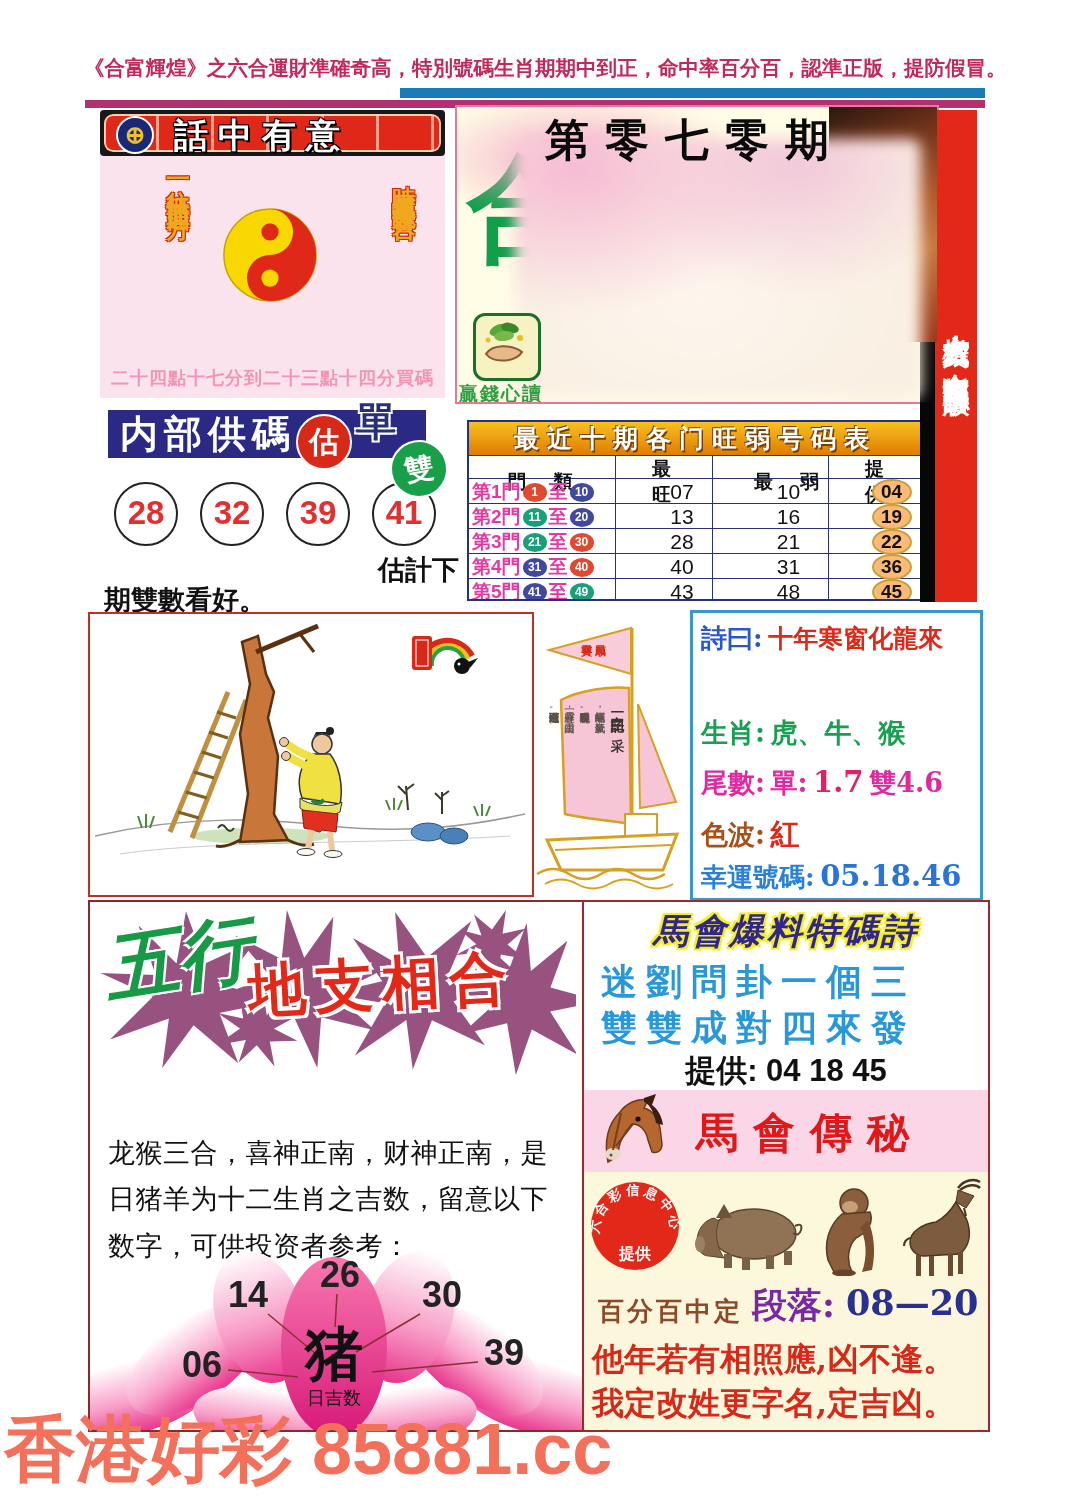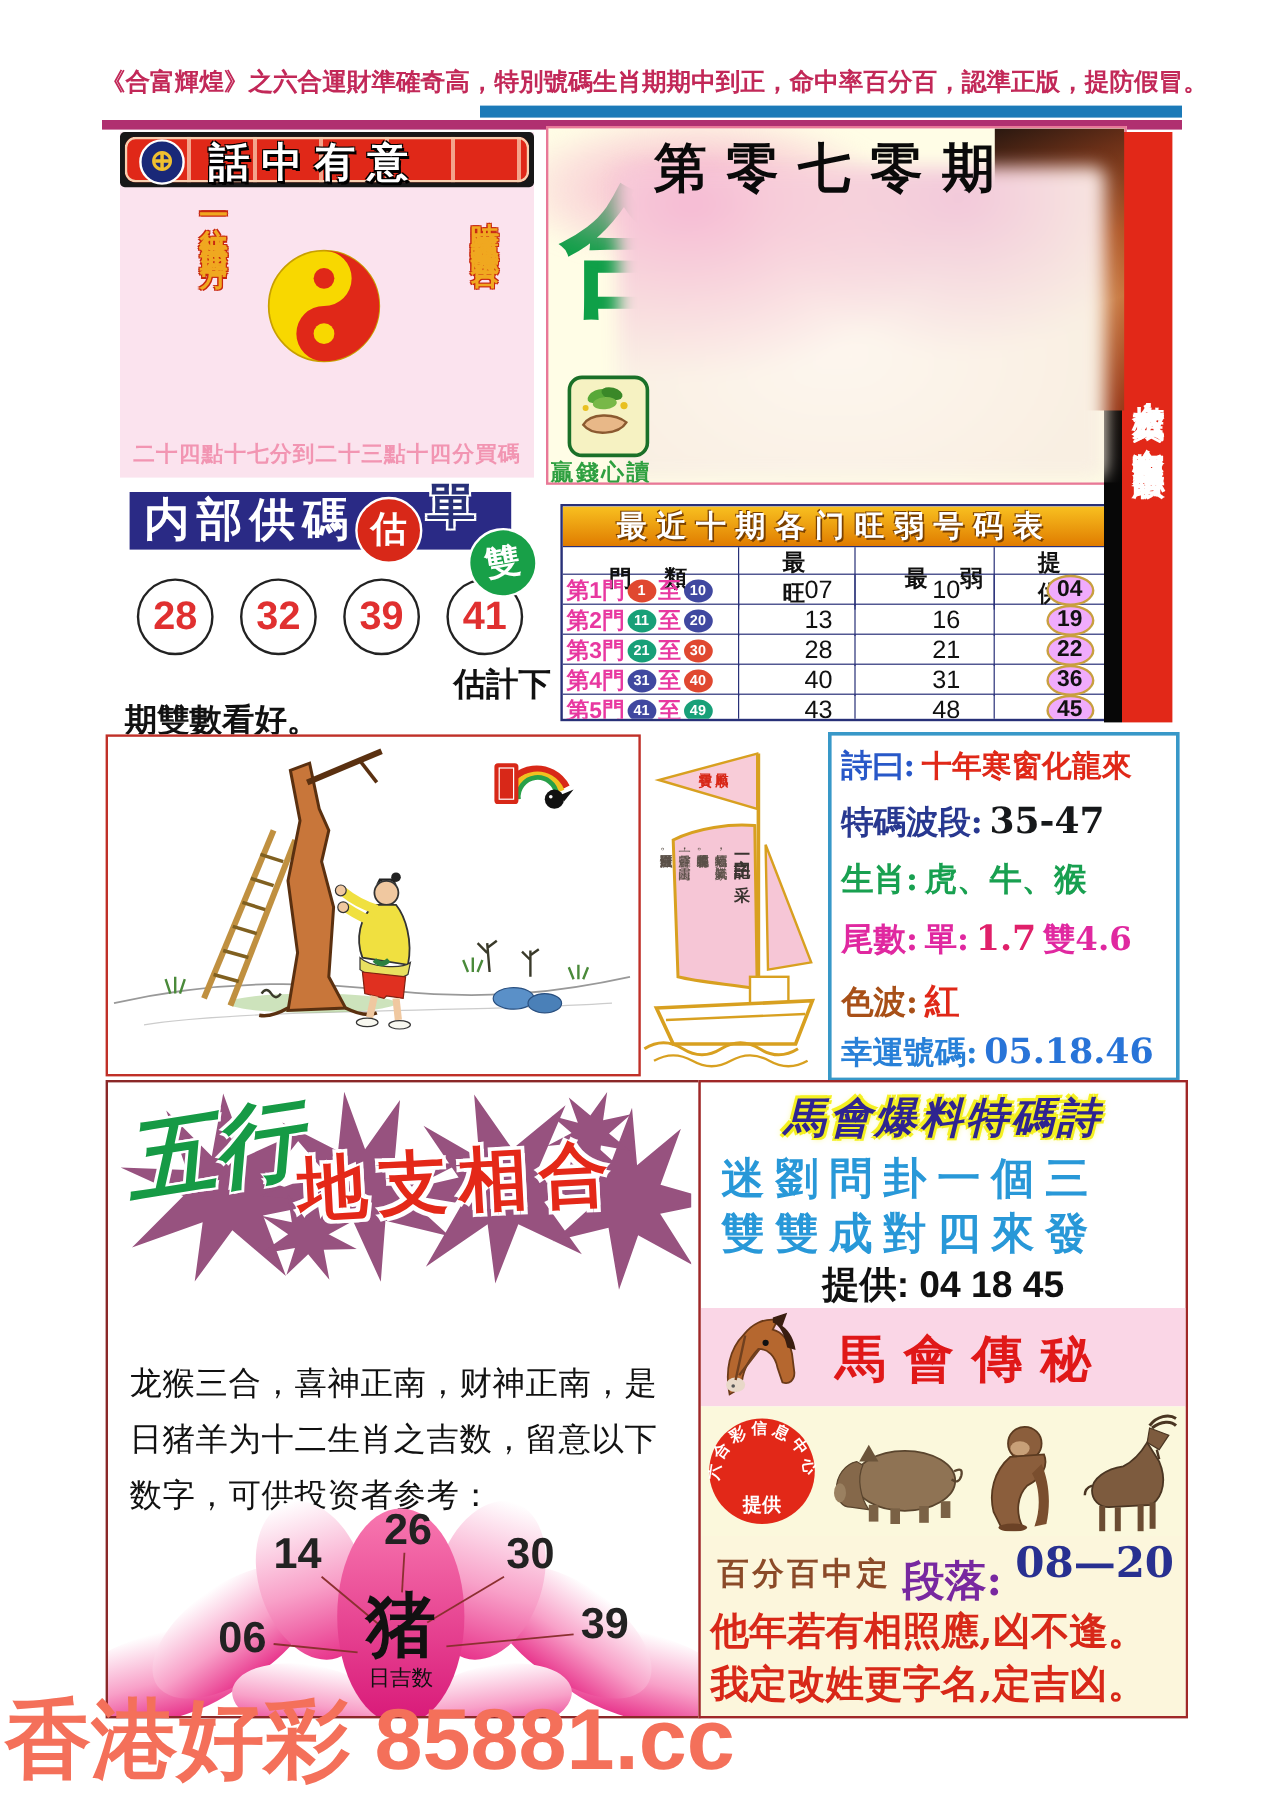--- a/index.html
+++ b/index.html
@@ -69,21 +69,21 @@
   .trow{display:grid;grid-template-columns:146px 97px 116px 90px;height:24px;border-top:1.5px solid #283078;}
   .trow>div{display:flex;align-items:center;justify-content:center;}
   .trow>div+div{border-left:1.5px solid #283078;padding-left:36px;}
   .thead{height:22px;font-size:19px;font-weight:bold;color:#111;letter-spacing:4px;}
   .door{justify-content:flex-start !important;padding-left:3px;gap:2px;}
   .doorlbl,.zhi{color:#E838A0;font-size:19px;font-weight:bold;white-space:nowrap;}
   .ball{display:inline-block;width:24px;height:19px;border-radius:50%;color:#fff;font-size:12px;font-weight:bold;
     text-align:center;line-height:19px;}
   .b-red{background:#E04830;} .b-blue{background:#4048A0;} .b-green{background:#18A078;}
   .numcell{font-size:21px;color:#111;}
-  .give{display:inline-block;min-width:36px;height:22px;border:2px solid #C8A040;border-radius:50%;background:#f0abfc;
+  .give{display:inline-block;min-width:36px;height:22px;border:2px solid #C8A040;border-radius:50%;background:#fdba74;
     font-size:19px;font-weight:bold;color:#111;text-align:center;line-height:21px;}
 
   
   #issue{left:455px;top:105px;width:480px;height:295px;border:2px solid #E87898;background:#FFFDE6;overflow:hidden;}
   .issue-logo{left:10px;top:44px;font-size:114px;font-weight:900;color:#0FA048;font-family:"DejaVu Serif",serif;z-index:1;line-height:1;}
   .horse-blob{right:0;top:0;width:108px;height:235px;z-index:1;
     background:linear-gradient(160deg,#2A1810 0%,#6B3018 18%,#B05828 45%,#C87840 65%,#983818 100%);
     border-radius:0 0 0 45%;}
   .blur-pink{left:-10px;top:-14px;width:300px;height:130px;z-index:2;filter:blur(7px);
     background:radial-gradient(ellipse at 45% 50%,#F4A8C8 0%,rgba(244,168,200,0) 70%);}
@@ -120,21 +120,21 @@
     text-shadow:2px 2px 0 #F4F020,-2px -2px 0 #F4F020,2px -2px 0 #F4F020,-2px 2px 0 #F4F020,0 0 6px #F4F020;}
   .poem-line{left:0;width:349px;text-align:center;font-size:36px;font-weight:bold;color:#2898D8;letter-spacing:9px;
     font-family:"DejaVu Serif",serif;white-space:nowrap;}
   .poem-provide{left:0;top:148px;width:404px;text-align:center;font-size:31px;font-weight:bold;color:#111;}
   .secret-banner{left:0;top:188px;width:404px;height:82px;background:#FAD6E6;}
   .secret-title{left:112px;top:15px;font-size:42px;font-weight:bold;color:#E01818;letter-spacing:15px;white-space:nowrap;
     font-family:"DejaVu Serif",serif;}
   .animals{left:0;top:270px;width:404px;height:108px;background:#FBF8DC;}
   .brc{left:0;top:378px;width:404px;height:150px;background:#FCF6DC;}
   .hundred{left:14px;top:14px;font-size:26px;color:#8B4A28;letter-spacing:3px;font-weight:bold;}
-  .duan-label{left:168px;top:2px;font-size:35px;font-weight:bold;color:#7828A0;font-family:"DejaVu Serif",serif;margin-top:12px;}
+  .duan-label{left:168px;top:2px;font-size:35px;font-weight:bold;color:#7828A0;font-family:"DejaVu Serif",serif;}
   .duan-value{left:262px;top:2px;font-size:35px;font-weight:bold;color:#283090;font-family:"DejaVu Serif",serif;}
   .verse{left:8px;width:396px;font-size:32px;font-weight:bold;color:#D82818;font-family:"DejaVu Serif",serif;white-space:nowrap;}
 
   .watermark{left:4px;top:1402px;font-size:72px;font-weight:bold;color:#F4705A;z-index:50;white-space:nowrap;}
 </style>
 </head>
 <body>
 
 <div id="page">
 
@@ -257,21 +257,20 @@
       <div class="motto">一字記曰：采</div>
       <div>吐氣揚眉，豪氣騰。</div>
       <div>粉蝶采花春月明。</div>
       <div>霹靂一聲，震山崗。</div>
       <div>兩眼通紅百獸慌。</div>
     </div>
   </div>
 
   <div class="abs" id="tips">
     <div class="tip-row" style="top:8px;"><span class="t-blue">詩曰:</span> <span class="t-red">十年寒窗化龍來</span></div>
-    <div class="tip-row" style="top:54px;"><span class="t-navy">特碼波段:</span> <span class="t-black">35-47</span></div>
     <div class="tip-row" style="top:102px;"><span class="t-green">生肖:</span> <span class="t-green">虎、牛、猴</span></div>
     <div class="tip-row" style="top:152px;"><span class="t-mag">尾數:</span> <span class="t-mag">單:</span> <span class="t-crim">1.7</span> <span class="t-mag">雙4.6</span></div>
     <div class="tip-row" style="top:202px;"><span class="t-brown">色波:</span> <span class="t-red" style="font-size:29px;">紅</span></div>
     <div class="tip-row" style="top:246px;"><span class="t-sky">幸運號碼:</span> <span class="t-sky2">05.18.46</span></div>
   </div>
 
   <div class="abs" id="tbl">
     <div class="tbl-title">最近十期各门旺弱号码表</div>
     <div class="trow thead">
       <div>門　類</div>

